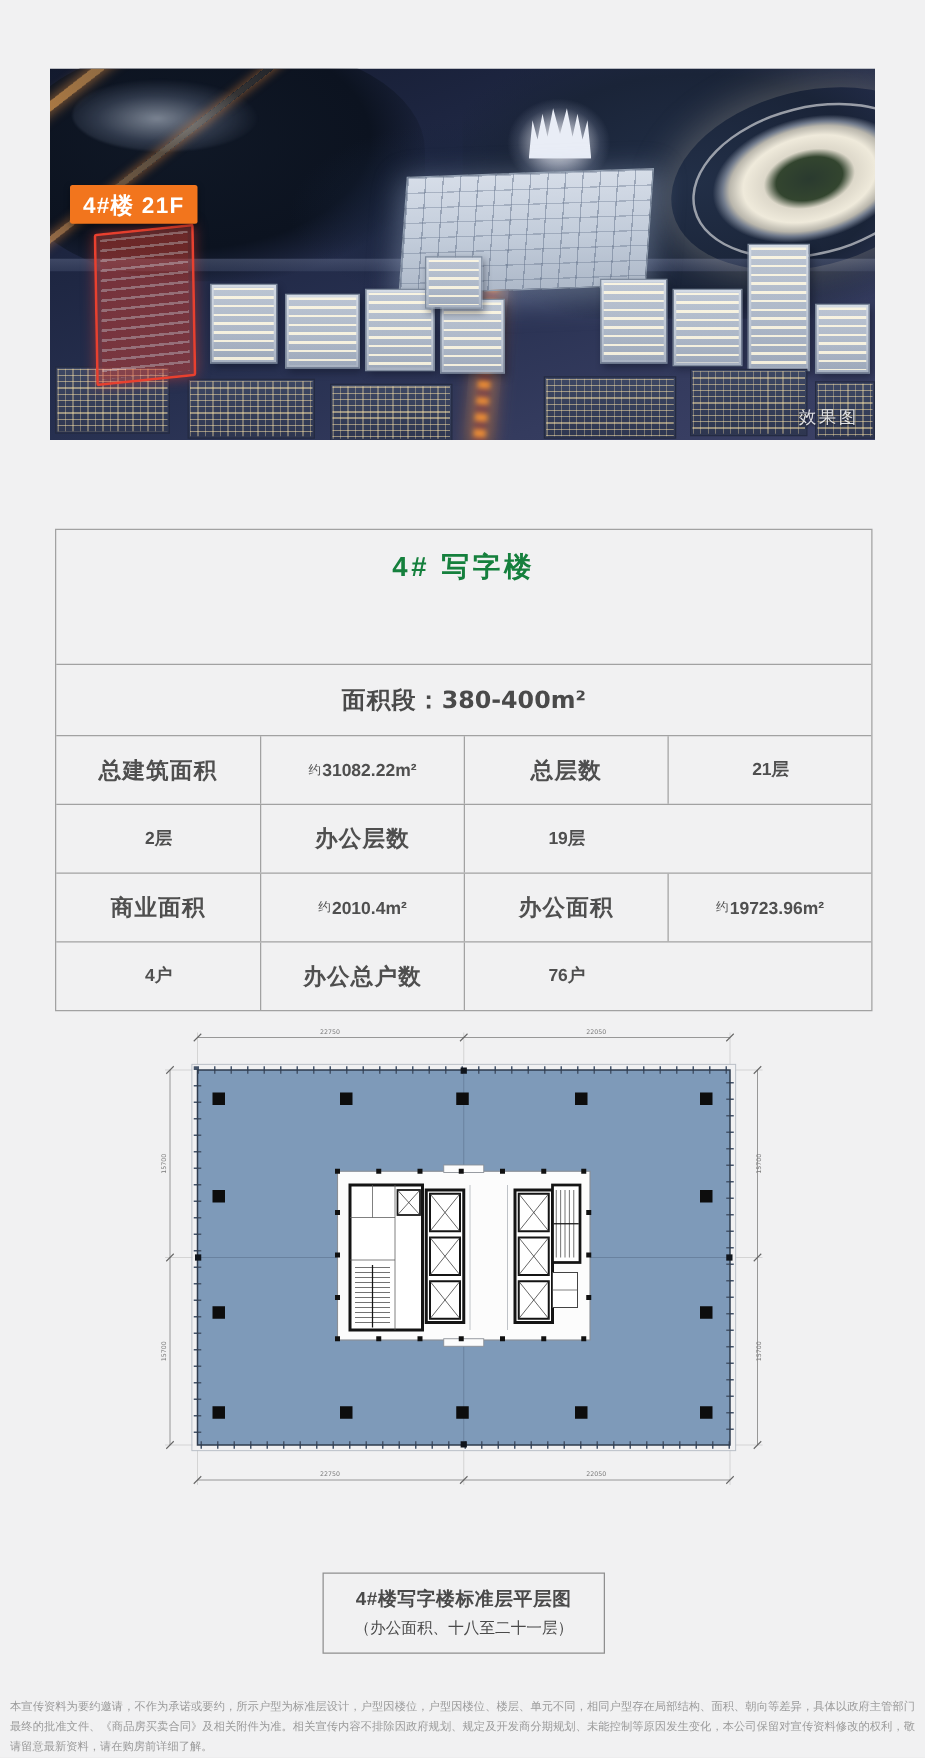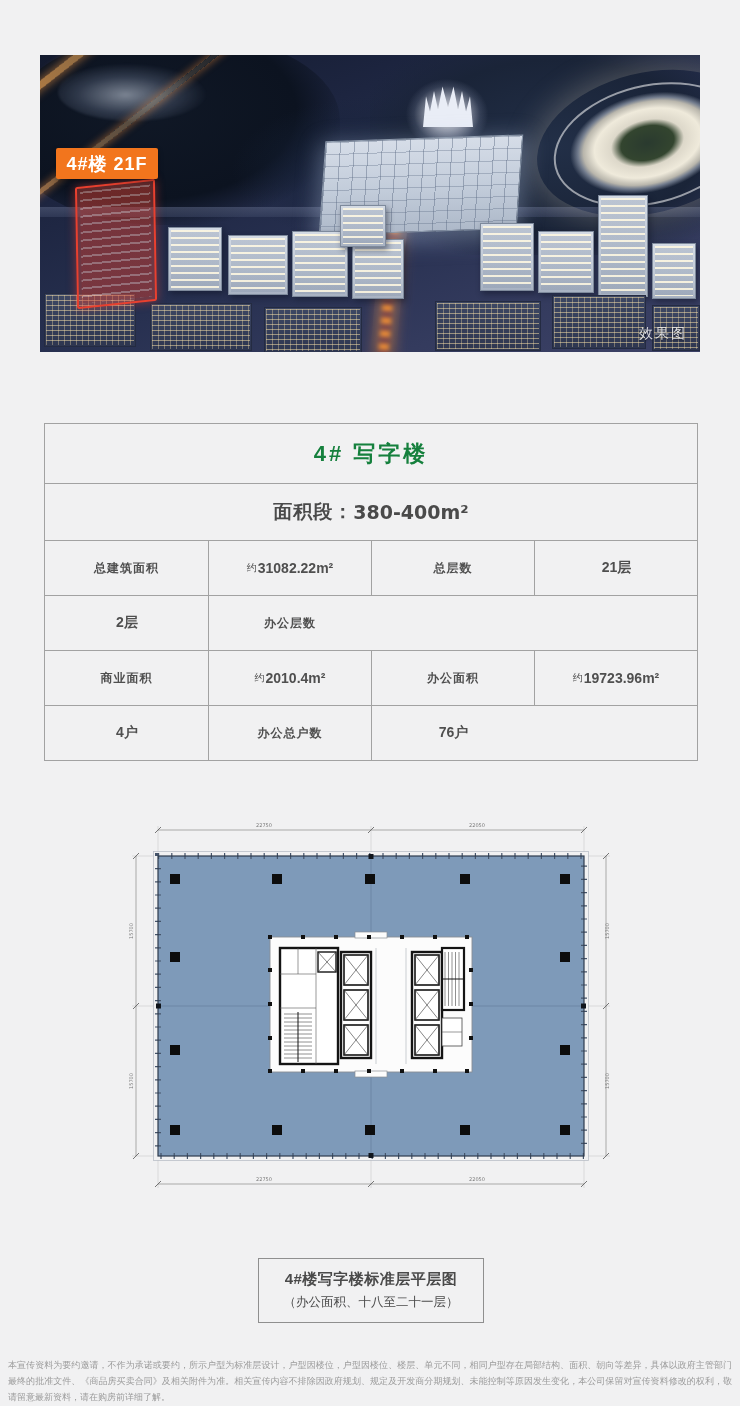--- a/index.html
+++ b/index.html
@@ -67,28 +67,28 @@
         color:#fff;font-size:18px;font-weight:bold;letter-spacing:1px;
         box-shadow:0 2px 5px rgba(0,0,0,.35);z-index:5;}
   .watermark{right:13px;bottom:9px;color:rgba(255,255,255,.85);font-size:14px;letter-spacing:2px;
         text-shadow:0 1px 2px rgba(0,0,0,.6);}
 
   
   .spec{position:absolute;left:44px;top:423px;width:652px;border:1px solid #a2a2a2;}
   .spec-row{display:grid;border-top:1px solid #a2a2a2;}
   .spec-row:first-child{border-top:none;}
   .r-title{grid-template-columns:1fr;height:59px;}
-  .r-area{grid-template-columns:1fr;height:56px;}
+  .r-area{grid-template-columns:1fr;height:56px;margin-top:48px;}
   .r-data{grid-template-columns:1fr 1fr 1fr 1fr;height:54px;}
   .cell{display:flex;align-items:center;justify-content:center;border-left:1px solid #a2a2a2;}
   .cell:first-child{border-left:none;}
   .t-title{font-size:22px;font-weight:bold;letter-spacing:3px;color:#15803d;}
   .t-area{font-size:19px;font-weight:bold;letter-spacing:1px;color:#4a4a4a;}
   .t-area .num{font-family:"DejaVu Sans","Liberation Sans",sans-serif;letter-spacing:0;}
-  .lbl{font-size:12px;font-weight:600;letter-spacing:1px;color:#4f4f4f;}
+  .lbl{font-size:18px;font-weight:600;letter-spacing:1px;color:#4f4f4f;}
   .val{font-size:14px;font-weight:bold;color:#4f4f4f;letter-spacing:0;}
   .val .approx{font-size:10px;font-weight:normal;margin-right:1px;}
 
   
   .plan-wrap{position:absolute;left:120px;top:812px;width:500px;height:390px;}
   .plan-wrap svg{display:block;}
   .dim-text{font-size:5px;fill:#7a7a7a;font-family:"DejaVu Sans",sans-serif;}
 
   .caption{position:absolute;left:258px;top:1258px;width:224px;height:63px;border:1px solid #8f8f8f;
         display:flex;flex-direction:column;align-items:center;justify-content:center;gap:5px;background:transparent;}
@@ -205,20 +205,25 @@
           <span></span>
         </div>
     </div>
     <div class="spec-row r-data">
       <div class="cell val">
           <span class="approx"></span>
           <span>2层</span>
           <span></span>
         </div>
       <div class="cell lbl">办公层数</div>
+      <div class="cell val">
+          <span class="approx"></span>
+          <span>19层</span>
+          <span></span>
+        </div>
     </div>
     <div class="spec-row r-data">
       <div class="cell lbl">商业面积</div>
       <div class="cell val">
           <span class="approx">约</span>
           <span>2010.4</span>
           <span>m²</span>
         </div>
       <div class="cell lbl">办公面积</div>
       <div class="cell val">

